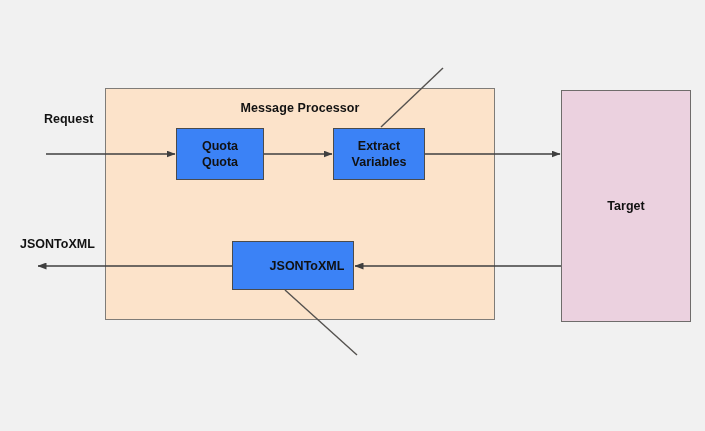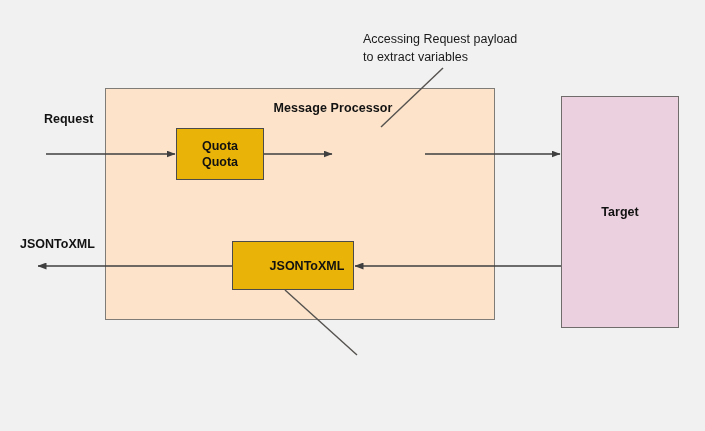--- a/index.html
+++ b/index.html
@@ -34,29 +34,29 @@
     width: 390px;
     height: 232px;
     background: #fce3ca;
     border: 1.6px solid #7f7c78;
     box-shadow: 0 0 0 0 transparent;
   }
   #message-processor-title {
     position: absolute;
     left: 105px;
     top: 101px;
-    width: 456px;
+    width: 390px;
     text-align: center;
     font-size: 12.5px;
     font-weight: bold;
     color: #121212;
     letter-spacing: 0.1px;
   }
   .policy-box {
-    background: #eab308;
+    background: #3b82f6;
     border: 1.4px solid #4b4b4b;
     font-size: 12.5px;
     font-weight: bold;
     color: #111111;
     line-height: 1.28;
   }
   #quota-policy-box {
     left: 176px;
     top: 128px;
     width: 88px;
@@ -71,28 +71,27 @@
   #jsontoxml-box {
     left: 232px;
     top: 241px;
     width: 122px;
     height: 49px;
     padding-left: 28px;
   }
   #target-box {
     left: 561px;
     top: 90px;
-    width: 118px;
+    width: 130px;
     height: 232px;
     background: #ebd1df;
     border: 1.5px solid #6f6c6b;
     font-size: 12.5px;
     font-weight: bold;
     color: #111111;
-    margin-top: 6px;
   }
   
   .edge-label {
     position: absolute;
     font-size: 12.5px;
     font-weight: bold;
     color: #121212;
     white-space: nowrap;
   }
   #request-label { left: 32px; top: 112px; margin-left: 12px; }
@@ -125,34 +124,38 @@
   <div class="box" id="message-processor"></div>
   <div id="message-processor-title">Message Processor</div>
 
   <div class="box policy-box" id="quota-policy-box">
     <div>
       <div>Quota</div>
       <div>Quota</div>
     </div>
   </div>
 
+  <div class="box policy-box" id="extract-variables-box">
+    <div>
+      <div>Extract</div>
+      <div>Variables</div>
+    </div>
+  </div>
 
   <div class="box policy-box" id="jsontoxml-box">
     <div>JSONToXML</div>
   </div>
 
   <div class="box" id="target-box">
     <span>Target</span>
   </div>
 
   <div class="edge-label" id="request-label">Request</div>
   <div class="edge-label" id="response-label">JSONToXML</div>
 
-  <div class="annotation" id="annotation-request">Accessing Request payload
-to extract variables</div>
 
   <svg id="wires" viewBox="0 0 705 431" xmlns="http://www.w3.org/2000/svg">
     <defs>
       <marker id="arrowhead" markerWidth="9" markerHeight="7" refX="8.5" refY="3.5" orient="auto" markerUnits="userSpaceOnUse">
         <polygon points="0 0, 9 3.5, 0 7" fill="#3f3f3f"></polygon>
       </marker>
     </defs>
 
     <line x1="46" y1="154" x2="175" y2="154" stroke="#3f3f3f" stroke-width="1.5" marker-end="url(#arrowhead)"></line>
 

